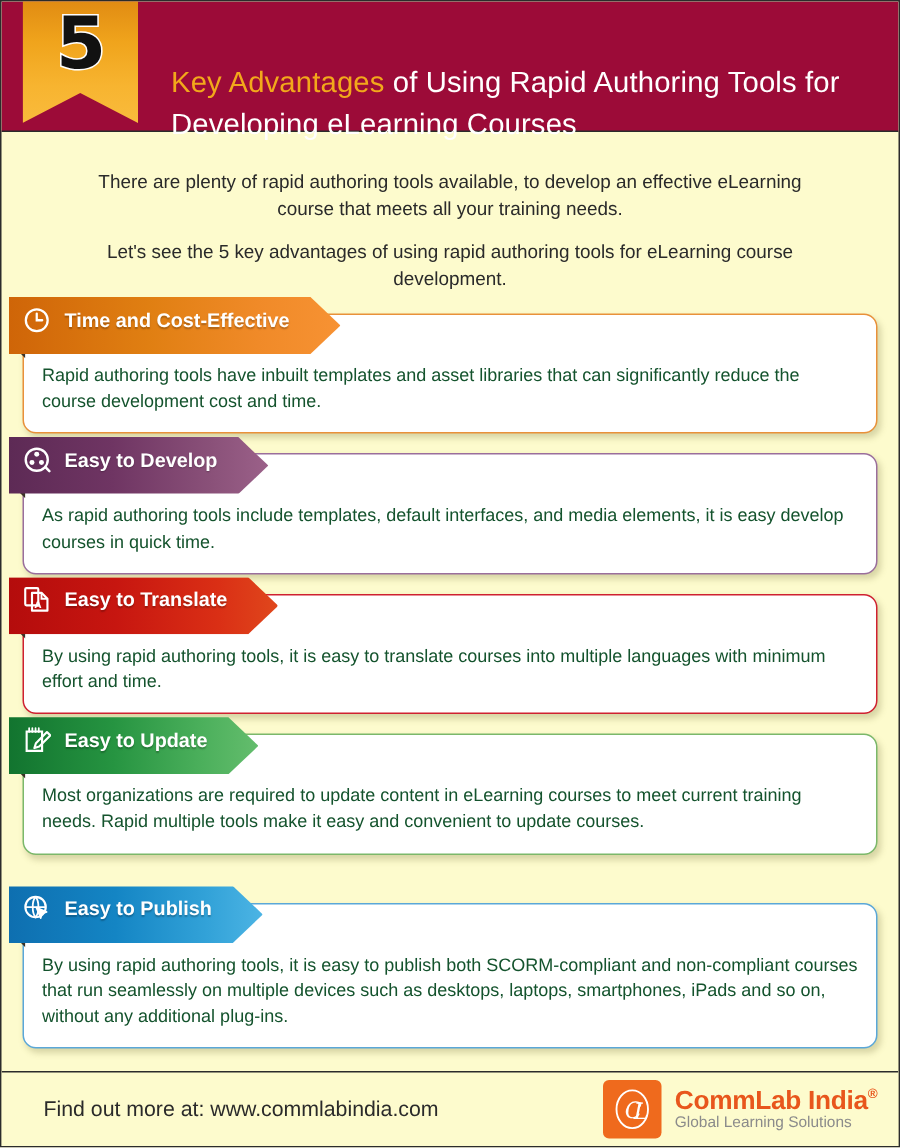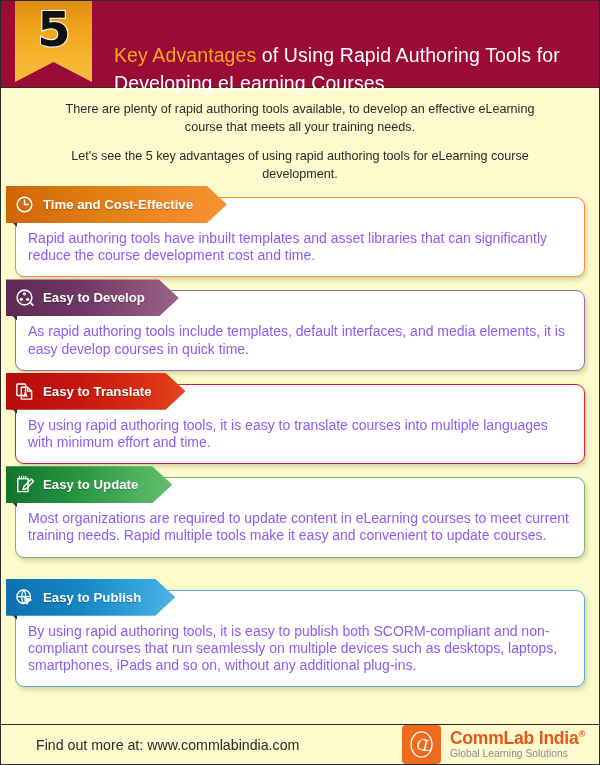--- a/index.html
+++ b/index.html
@@ -69,53 +69,53 @@
   .header-title .accent { color: #f2a81b; }
 
   
   .intro {
     padding: 13px 52px 0 52px;
     text-align: center;
     color: #2a2a2a;
     font-size: 12.6px;
     line-height: 17.5px;
   }
-  .intro p { margin: 0; }
+  .intro p { margin: 12px; }
   .intro p + p { margin-top: 12px; }
 
   
   .cards {
     position: relative;
     margin: 14px 0 0 0;
     padding: 0 14px 0 14px;
   }
   .card {
     position: relative;
     margin-bottom: 13px;
     background: #ffffff;
     border: 1px solid #cccccc;
     border-radius: 9px;
     box-shadow: 2px 3px 4px rgba(120,115,60,0.28);
     padding: 30px 12px 12px 12px;
     box-sizing: border-box;
   }
   .card-body {
-    color: #8b5cf6;
-    font-size: 14px;
+    color: #14532d;
+    font-size: 12px;
     line-height: 17.2px;
     margin: 0;
     padding-top: 2px;
   }
   
   .banner {
     position: absolute;
     left: -10px;
     top: -12px;
-    height: 37px;
-    padding: 0 34px 0 9px;
+    height: 30px;
+    padding: 0 34px 8px 9px;
     display: flex;
     align-items: center;
     -webkit-clip-path: polygon(0 0, calc(100% - 20px) 0, 100% 50%, calc(100% - 20px) 100%, 0 100%);
     clip-path: polygon(0 0, calc(100% - 20px) 0, 100% 50%, calc(100% - 20px) 100%, 0 100%);
   }
   .banner-label {
     color: #ffffff;
     font-size: 13.2px;
     font-weight: bold;
     margin-left: 9px;
@@ -152,27 +152,27 @@
   .banner.c-red    { background: linear-gradient(90deg, #b40c0c 0%, #c71610 40%, #da2f15 78%, #e0471c 100%); }
   .banner.c-green  { background: linear-gradient(90deg, #12742f 0%, #269441 42%, #4cb05c 78%, #64bd6d 100%); }
   .banner.c-blue   { background: linear-gradient(90deg, #0e6fb0 0%, #1485c4 42%, #32a2d8 78%, #4cb4e4 100%); }
 
   
   .footer {
     position: absolute;
     left: 0;
     right: 0;
     bottom: 0;
-    height: 40px;
+    height: 50px;
     border-top: 1px solid #2b2b2b;
     background: #fdfbcd;
     display: flex;
     align-items: center;
     justify-content: space-between;
-    padding: 0 14px 0 35px;
+    padding: 0 14px 0 28px;
     box-sizing: border-box;
   }
   .footer-text {
     font-size: 14.2px;
     color: #2a2a2a;
   }
   .logo {
     display: flex;
     align-items: center;
   }

